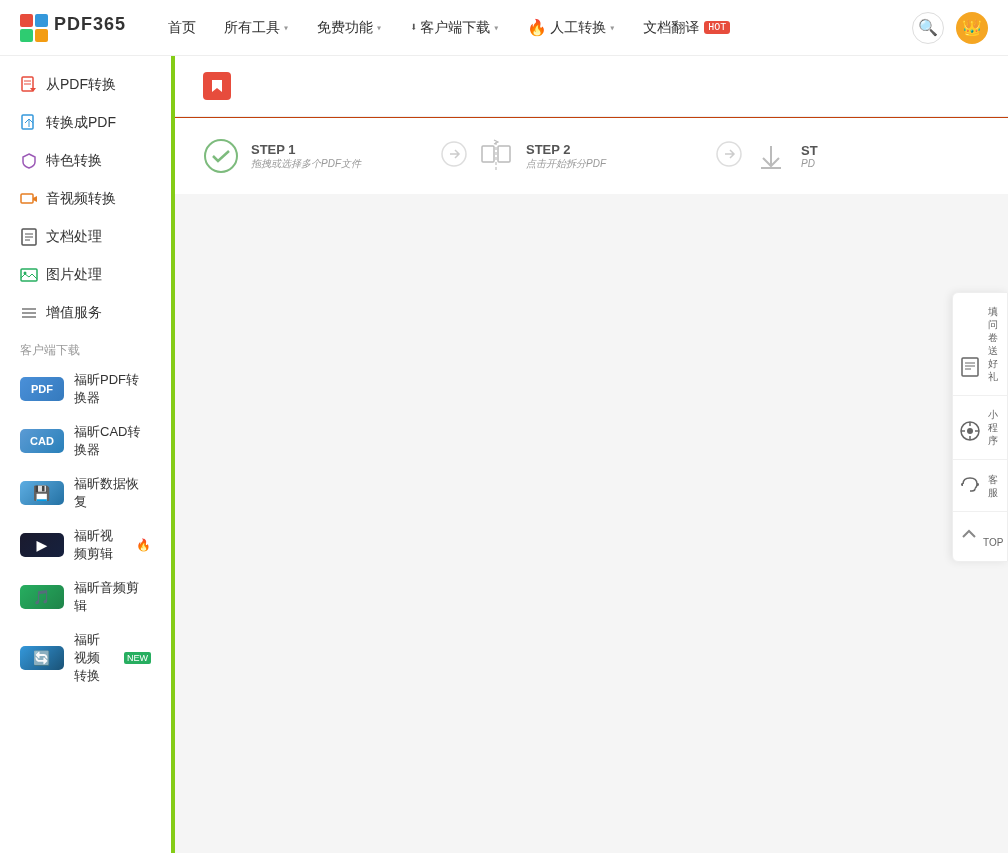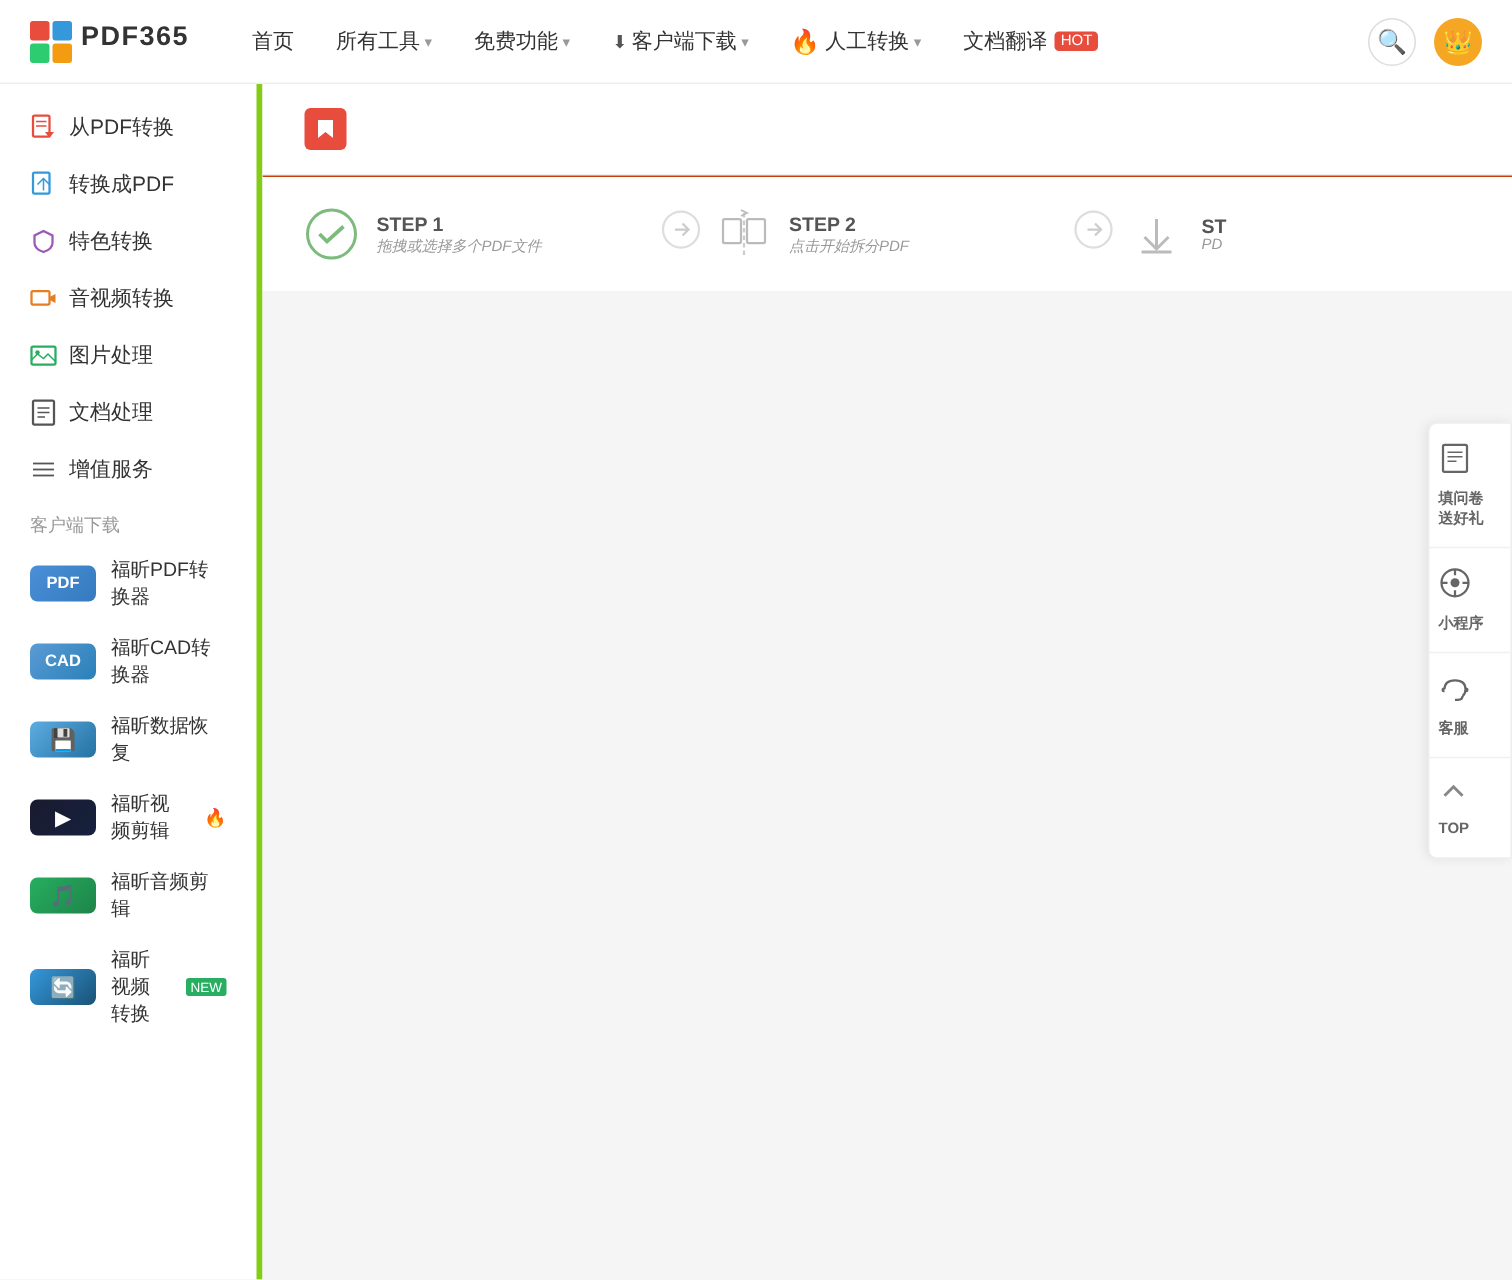--- a/index.html
+++ b/index.html
@@ -48,20 +48,21 @@
     .nav-item {
       padding: 6px 12px;
       font-size: 14px;
       color: #333;
       cursor: pointer;
       border-radius: 4px;
       display: flex;
       align-items: center;
       gap: 3px;
       white-space: nowrap;
+      font-family: Liberation Mono, monospace;
     }
     .nav-arrow { font-size: 10px; color: #999; }
     .nav-right {
       display: flex;
       align-items: center;
       gap: 12px;
     }
     .search-icon-btn {
       width: 32px; height: 32px;
       border-radius: 50%;
@@ -269,27 +270,26 @@
       background: #fff;
       border: 1px solid #eee;
       border-radius: 6px 0 0 6px;
       box-shadow: -2px 0 8px rgba(0,0,0,0.08);
       display: flex;
       flex-direction: column;
       width: 56px;
     }
     .float-item {
       display: flex;
-      flex-direction: column;
-      align-items: flex-start;
+      flex-direction: row;
+      align-items: flex-end;
       padding: 12px 6px;
       cursor: pointer;
       border-bottom: 1px solid #f0f0f0;
       gap: 4px;
-      font-weight: bold;
     }
     .float-item:last-child { border-bottom: none; }
     .float-icon { font-size: 20px; color: #555; }
     .float-label { font-size: 10px; color: #666; text-align: center; line-height: 1.3; }
     .top-arrow { font-size: 18px; color: #888; }
 
     
     .content-area::-webkit-scrollbar { width: 6px; }
     .content-area::-webkit-scrollbar-track { background: #f0f0f0; }
     .content-area::-webkit-scrollbar-thumb { background: #ccc; border-radius: 3px; }
@@ -384,37 +384,37 @@
         <svg width="18" height="18" viewBox="0 0 18 18">
             <rect x="1" y="4" width="12" height="9" rx="1" fill="none" stroke="#e67e22" stroke-width="1.5"></rect>
             <path d="M13 8 L17 6 L17 12 L13 10 Z" fill="#e67e22"></path>
           </svg>
       </span>
       <span>音视频转换</span>
     </div>
     <div class="sidebar-item">
       <span class="sidebar-icon">
         <svg width="18" height="18" viewBox="0 0 18 18">
-            <rect x="1" y="3" width="16" height="12" rx="1" fill="none" stroke="#27ae60" stroke-width="1.5"></rect>
-            <circle cx="5" cy="7" r="1.5" fill="#27ae60"></circle>
-            <path d="M1 12 L5 8 L9 11 L12 8 L17 13" fill="none" stroke="#27ae60" stroke-width="1"></path>
-          </svg>
-      </span>
-      <span>图片处理</span>
-    </div>
-    <div class="sidebar-item">
-      <span class="sidebar-icon">
-        <svg width="18" height="18" viewBox="0 0 18 18">
             <rect x="2" y="1" width="14" height="16" rx="1" fill="none" stroke="#555" stroke-width="1.5"></rect>
             <line x1="5" y1="6" x2="13" y2="6" stroke="#555" stroke-width="1"></line>
             <line x1="5" y1="9" x2="13" y2="9" stroke="#555" stroke-width="1"></line>
             <line x1="5" y1="12" x2="10" y2="12" stroke="#555" stroke-width="1"></line>
           </svg>
       </span>
       <span>文档处理</span>
+    </div>
+    <div class="sidebar-item">
+      <span class="sidebar-icon">
+        <svg width="18" height="18" viewBox="0 0 18 18">
+            <rect x="1" y="3" width="16" height="12" rx="1" fill="none" stroke="#27ae60" stroke-width="1.5"></rect>
+            <circle cx="5" cy="7" r="1.5" fill="#27ae60"></circle>
+            <path d="M1 12 L5 8 L9 11 L12 8 L17 13" fill="none" stroke="#27ae60" stroke-width="1"></path>
+          </svg>
+      </span>
+      <span>图片处理</span>
     </div>
     <div class="sidebar-item">
       <span class="sidebar-icon">
         <svg width="18" height="18" viewBox="0 0 18 18">
             <line x1="2" y1="5" x2="16" y2="5" stroke="#555" stroke-width="1.2"></line>
             <line x1="2" y1="9" x2="16" y2="9" stroke="#555" stroke-width="1.2"></line>
             <line x1="2" y1="13" x2="16" y2="13" stroke="#555" stroke-width="1.2"></line>
           </svg>
       </span>
       <span>增值服务</span>

